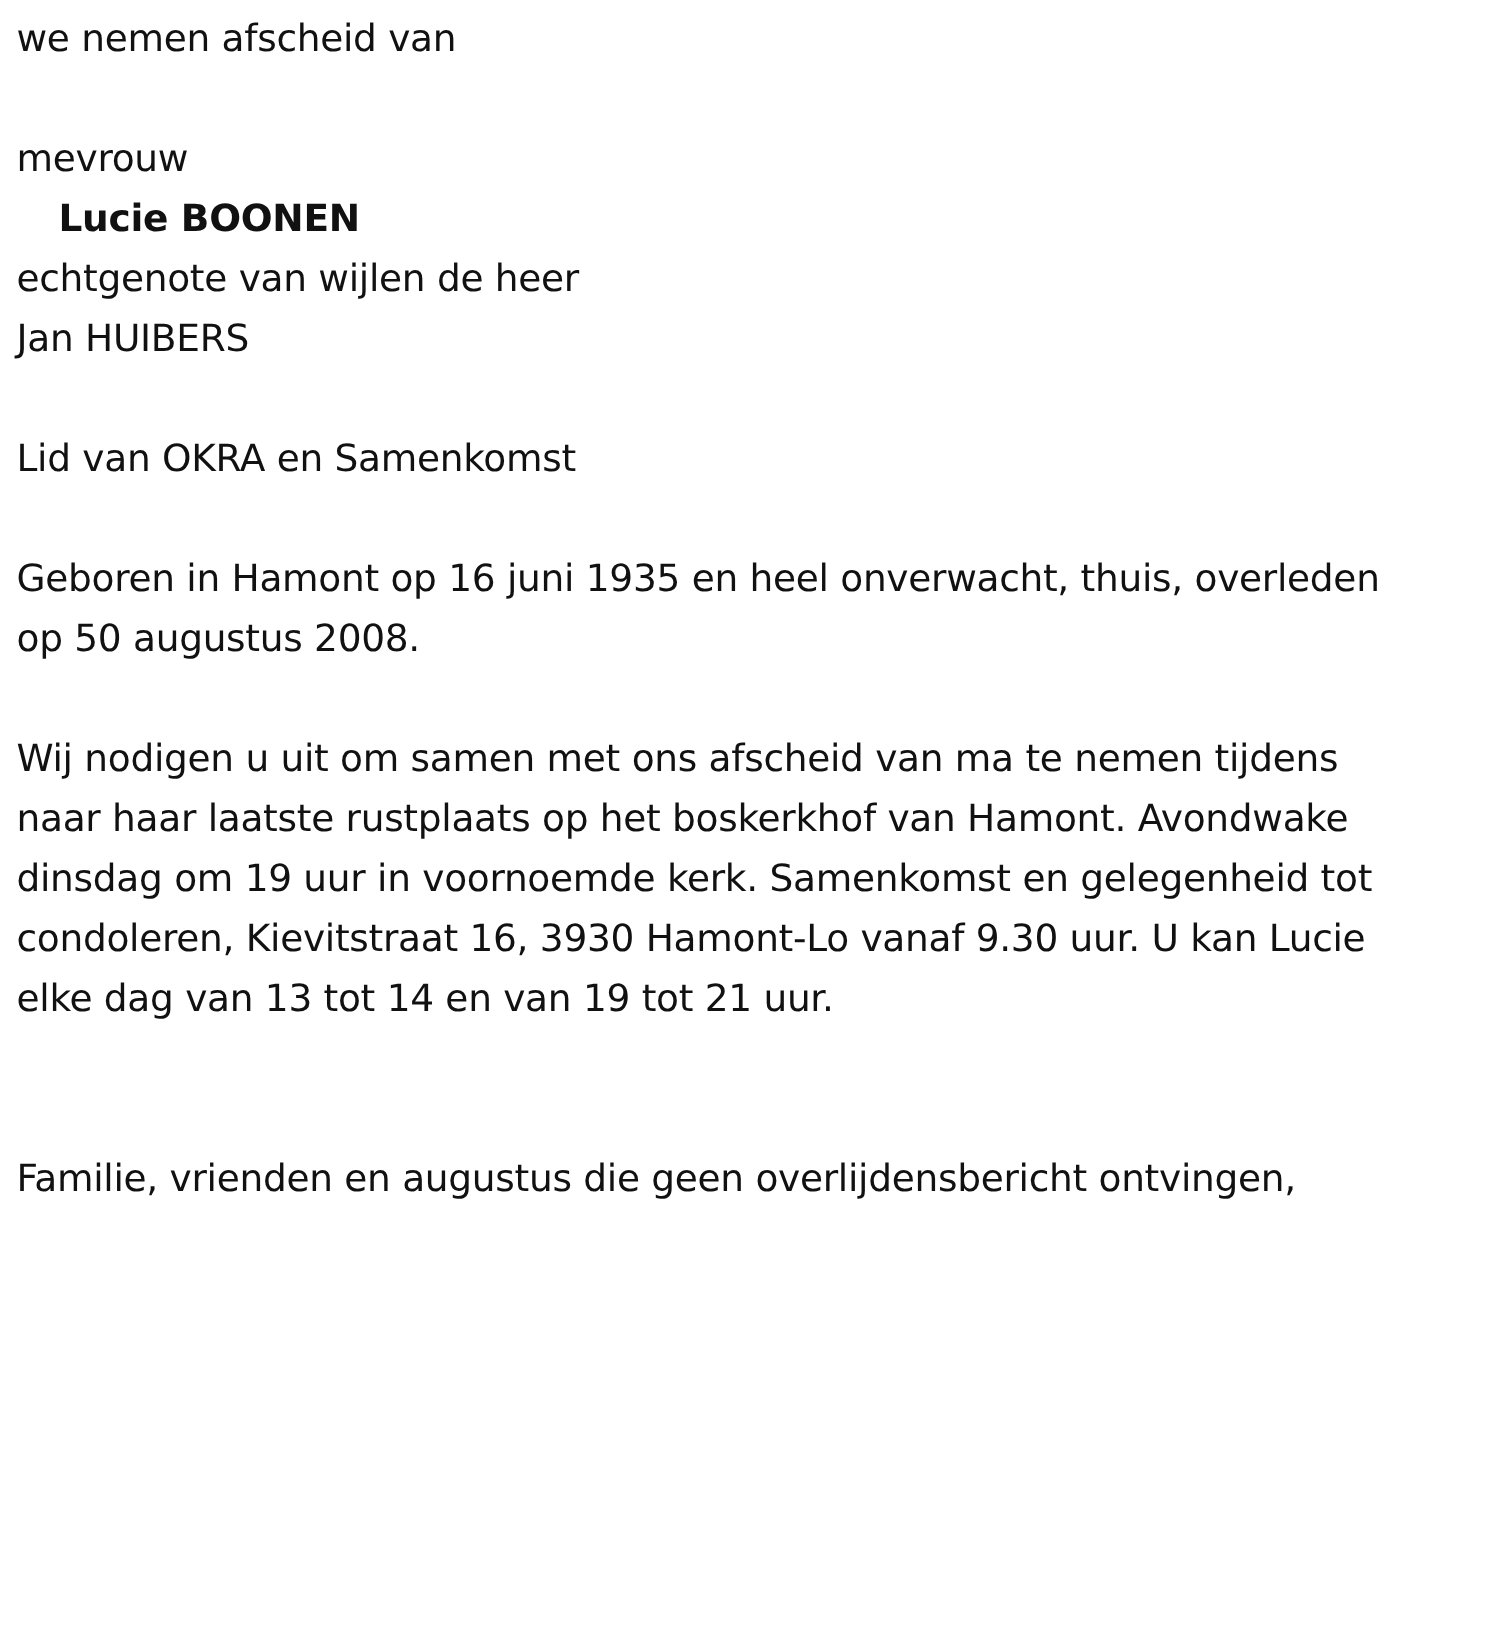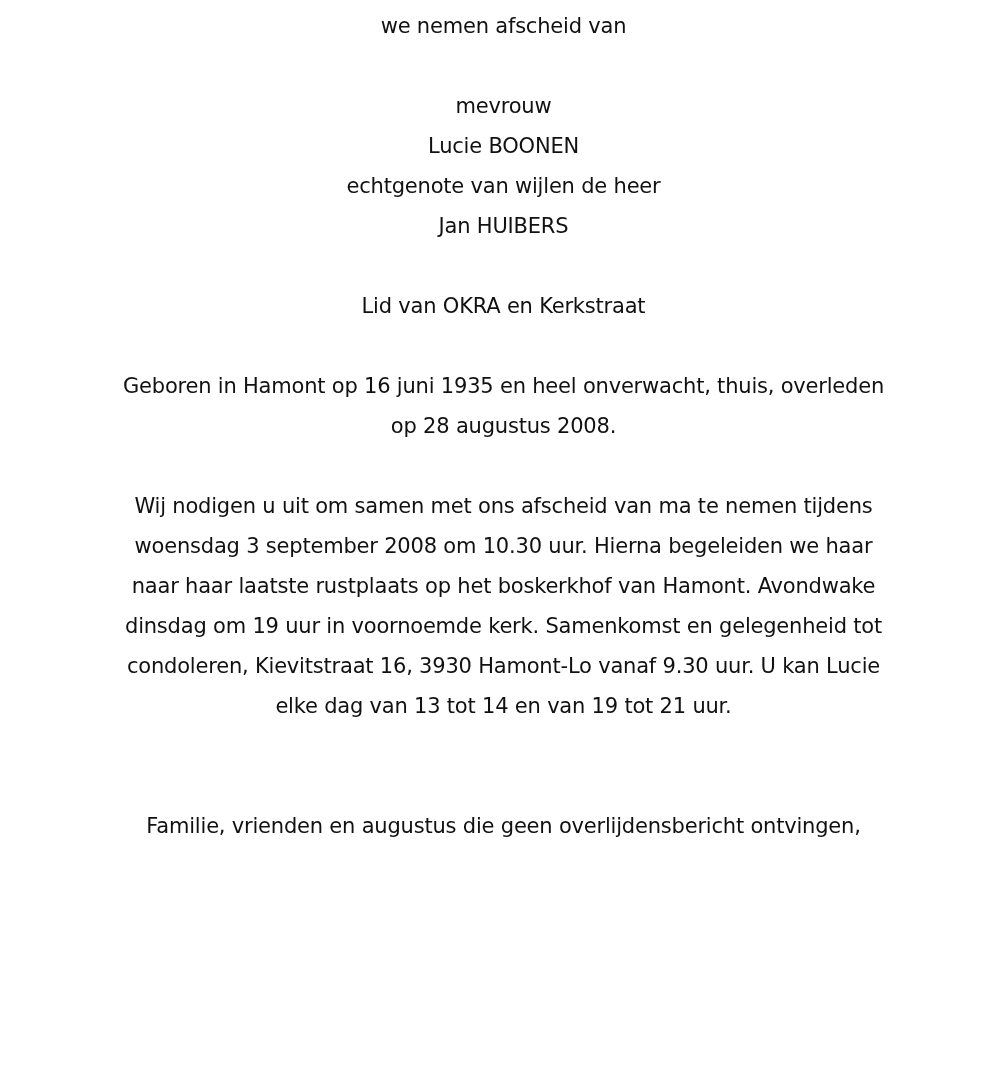--- a/index.html
+++ b/index.html
@@ -11,52 +11,50 @@
       width: 1000px;
       height: 1086px;
       overflow: hidden;
       font-family: "DejaVu Sans", sans-serif;
       color: #111111;
     }
     .doc {
       position: relative;
       padding: 0 0 0 11px;
       width: 985px;
-      font-size: 21px;
+      font-size: 25px;
       line-height: 40px;
       letter-spacing: -0.2px;
-      text-align: center;
     }
     .line { display: block; }
-    .bold { font-weight: normal; }
+    .bold { font-weight: bold; margin-left: 28px; }
     .gap { height: 40px; }
     .top { padding-top: 6px; }
   </style>
 </head>
 <body>
 
 <div class="doc">
   <div class="top"></div>
   <span class="line">we nemen afscheid van</span>
   <div class="gap"></div>
   <span class="line">mevrouw</span>
   <span class="line bold">Lucie BOONEN</span>
   <span class="line">echtgenote van wijlen de heer</span>
   <span class="line">Jan HUIBERS</span>
   <div class="gap"></div>
-  <span class="line">Lid van OKRA en Kerkstraat</span>
+  <span class="line">Lid van OKRA en Samenkomst</span>
   <div class="gap"></div>
   <div>
     <span class="line">Geboren in Hamont op 16 juni 1935 en heel onverwacht, thuis, overleden</span>
-    <span class="line">op 28 augustus 2008.</span>
+    <span class="line">op 50 augustus 2008.</span>
   </div>
   <div class="gap"></div>
   <div>
     <span class="line">Wij nodigen u uit om samen met ons afscheid van ma te nemen tijdens</span>
-    <span class="line">woensdag 3 september 2008 om 10.30 uur. Hierna begeleiden we haar</span>
     <span class="line">naar haar laatste rustplaats op het boskerkhof van Hamont. Avondwake</span>
     <span class="line">dinsdag om 19 uur in voornoemde kerk. Samenkomst en gelegenheid tot</span>
     <span class="line">condoleren, Kievitstraat 16, 3930 Hamont-Lo vanaf 9.30 uur. U kan Lucie</span>
     <span class="line">elke dag van 13 tot 14 en van 19 tot 21 uur.</span>
   </div>
   <div class="gap"></div>
   <div class="gap"></div>
   <div>
     <span class="line">Familie, vrienden en augustus die geen overlijdensbericht ontvingen,</span>
   </div>

